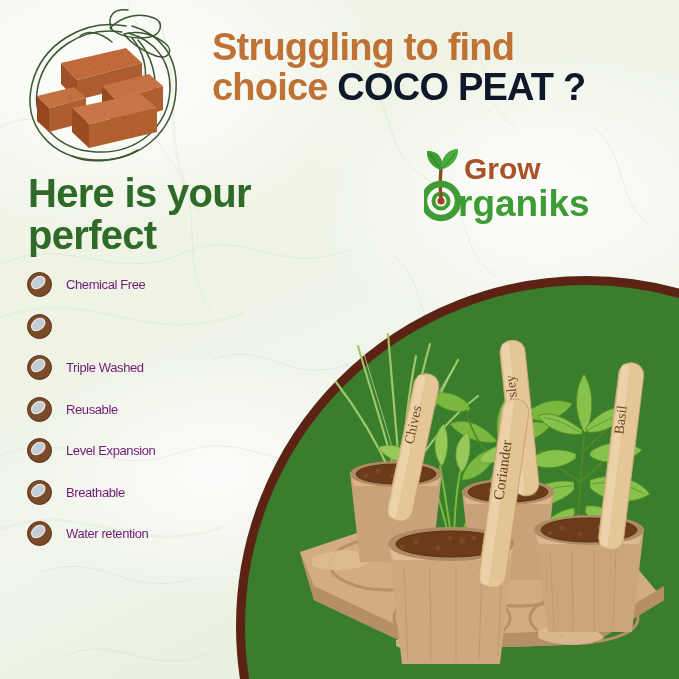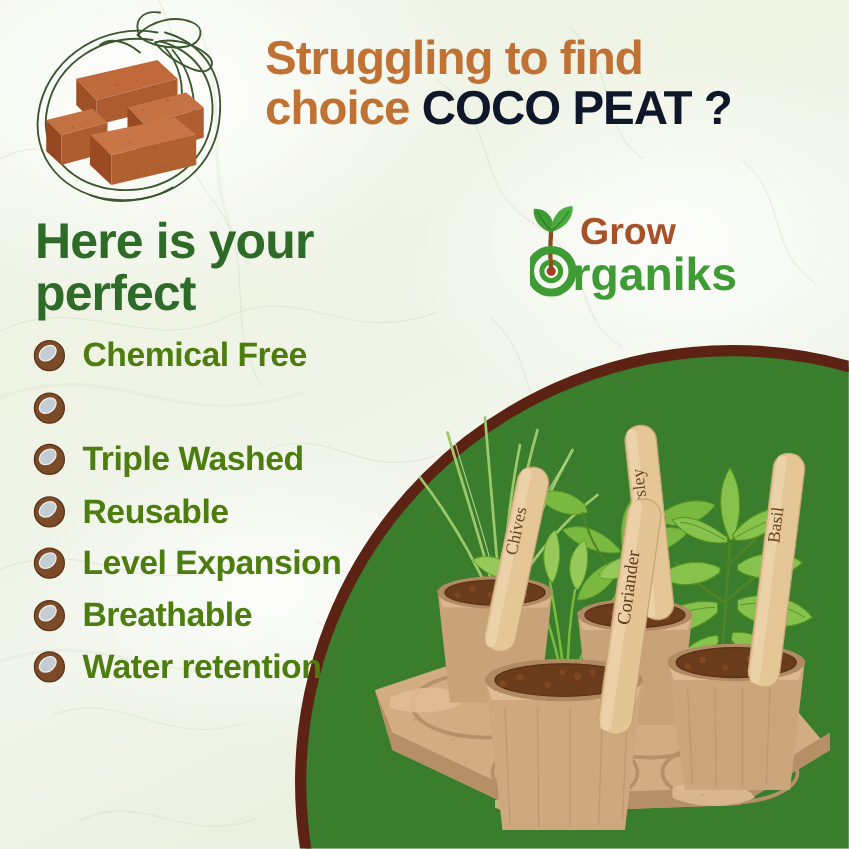--- a/index.html
+++ b/index.html
@@ -85,21 +85,21 @@
     font-weight: bold;
     font-size: 40px;
     line-height: 1.06;
     letter-spacing: -0.7px;
   }
 
   
   .logo {
     position: absolute;
     left: 424px;
-    top: 162px;
+    top: 146px;
     width: 185px;
     height: 78px;
   }
   .logo svg { position: absolute; inset: 0; }
 
   
   .features {
     position: absolute;
     left: 26px;
     top: 264px;
@@ -111,23 +111,23 @@
     height: 41.5px;
   }
   .feature-row .coco {
     width: 27px;
     height: 27px;
     flex: 0 0 27px;
     margin-right: 13px;
   }
   .feature-row .coco svg { display: block; }
   .feature-row .flabel {
-    color: #4d7c0f;
-    font-weight: bold;
-    font-size: 27px;
+    color: #701a75;
+    font-weight: normal;
+    font-size: 13px;
     letter-spacing: -0.4px;
     white-space: nowrap;
   }
 
   
   .photo {
     position: absolute;
     left: 292px;
     top: 300px;
     width: 388px;

